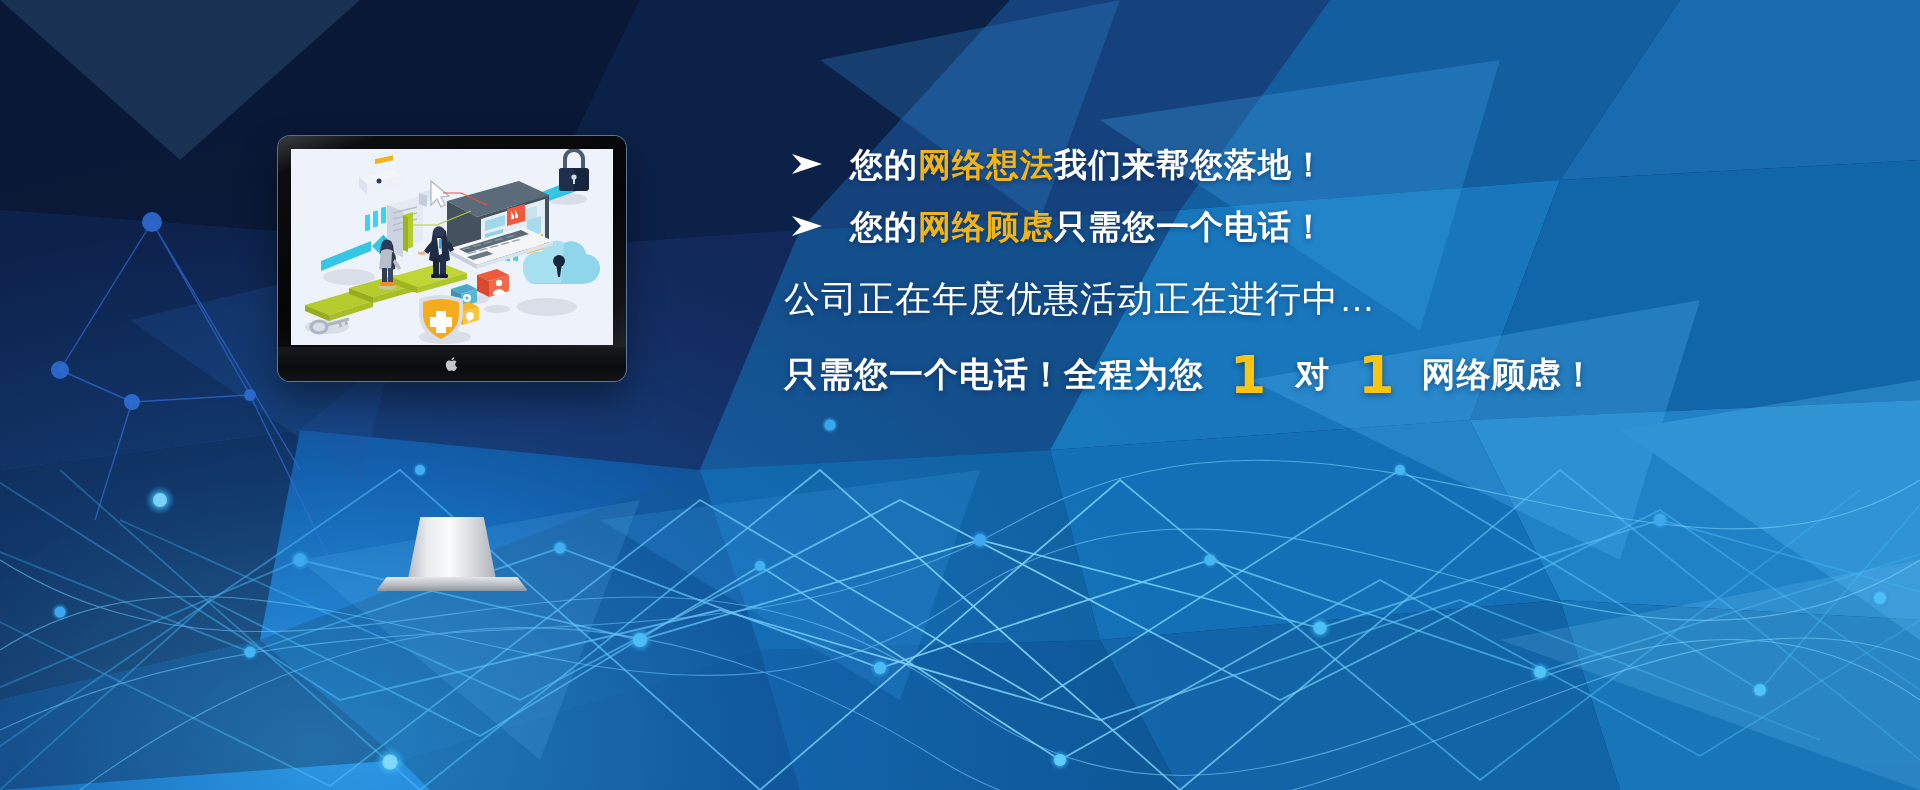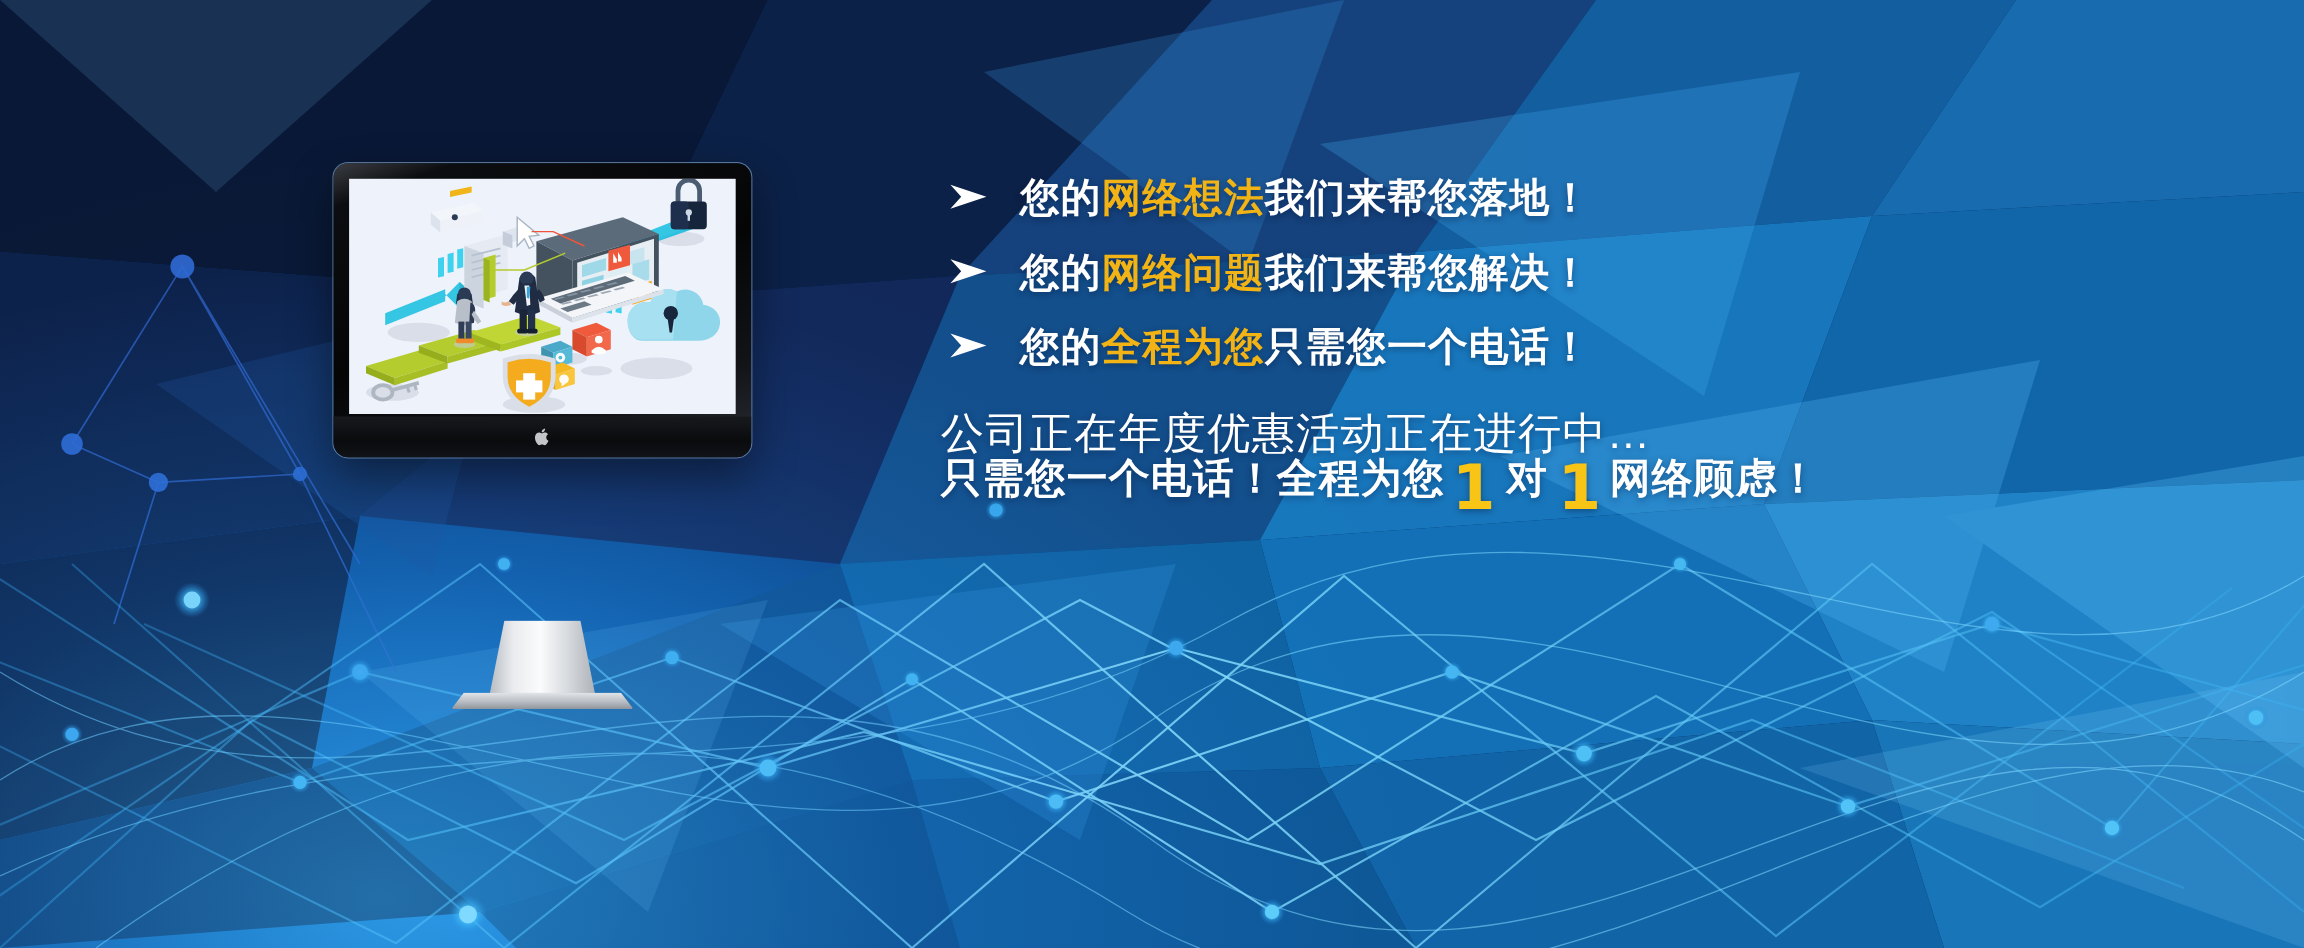--- a/index.html
+++ b/index.html
@@ -78,25 +78,25 @@
   }
   .hl { color:#f2b315; }
 
   .promo-line{
     margin-top:22px; margin-left:-6px;
     font-size:36px; font-weight:normal; color:#ffffff; letter-spacing:1px;
     white-space:nowrap; line-height:1.1;
     text-shadow:0 2px 6px rgba(0,20,60,.45);
   }
   .cta-line{
-    margin-left:-6px;
+    margin-top:30px; margin-left:-6px;
     font-size:34px; font-weight:bold; color:#ffffff; letter-spacing:1px;
     white-space:nowrap; line-height:1.1;
     text-shadow:0 2px 6px rgba(0,20,60,.45);
-    display:flex; align-items:flex-start;
+    display:flex; align-items:center;gap:20px;
   }
   .big-one{
     color:#f8c517; font-size:52px; font-weight:bold;
     padding:0 6px; line-height:1;
     font-family:"DejaVu Sans","Liberation Sans",sans-serif;
   }
   .cta-mid{ padding:0 2px; }
 </style>
 </head>
 <body>
@@ -459,35 +459,27 @@
 
     <div class="bullet-row">
       <svg class="arrow-icon" viewBox="0 0 34 26">
         <path d="M2,3 L32,13 L2,23 L11,13 Z" fill="#ffffff"></path>
       </svg>
       <div class="bullet-text">
         <span>您的</span><span class="hl">网络想法</span><span>我们来帮您落地！</span>
       </div>
     </div>
 
+
     <div class="bullet-row">
       <svg class="arrow-icon" viewBox="0 0 34 26">
         <path d="M2,3 L32,13 L2,23 L11,13 Z" fill="#ffffff"></path>
       </svg>
       <div class="bullet-text">
-        <span>您的</span><span class="hl">网络问题</span><span>我们来帮您解决！</span>
-      </div>
-    </div>
-
-    <div class="bullet-row">
-      <svg class="arrow-icon" viewBox="0 0 34 26">
-        <path d="M2,3 L32,13 L2,23 L11,13 Z" fill="#ffffff"></path>
-      </svg>
-      <div class="bullet-text">
-        <span>您的</span><span class="hl">全程为您</span><span>只需您一个电话！</span>
+        <span>您的</span><span class="hl">网络顾虑</span><span>只需您一个电话！</span>
       </div>
     </div>
 
     <div class="promo-line">公司正在年度优惠活动正在进行中…</div>
 
     <div class="cta-line">
       <span>只需您一个电话！全程为您</span>
       <span class="big-one">1</span>
       <span class="cta-mid">对</span>
       <span class="big-one">1</span>

